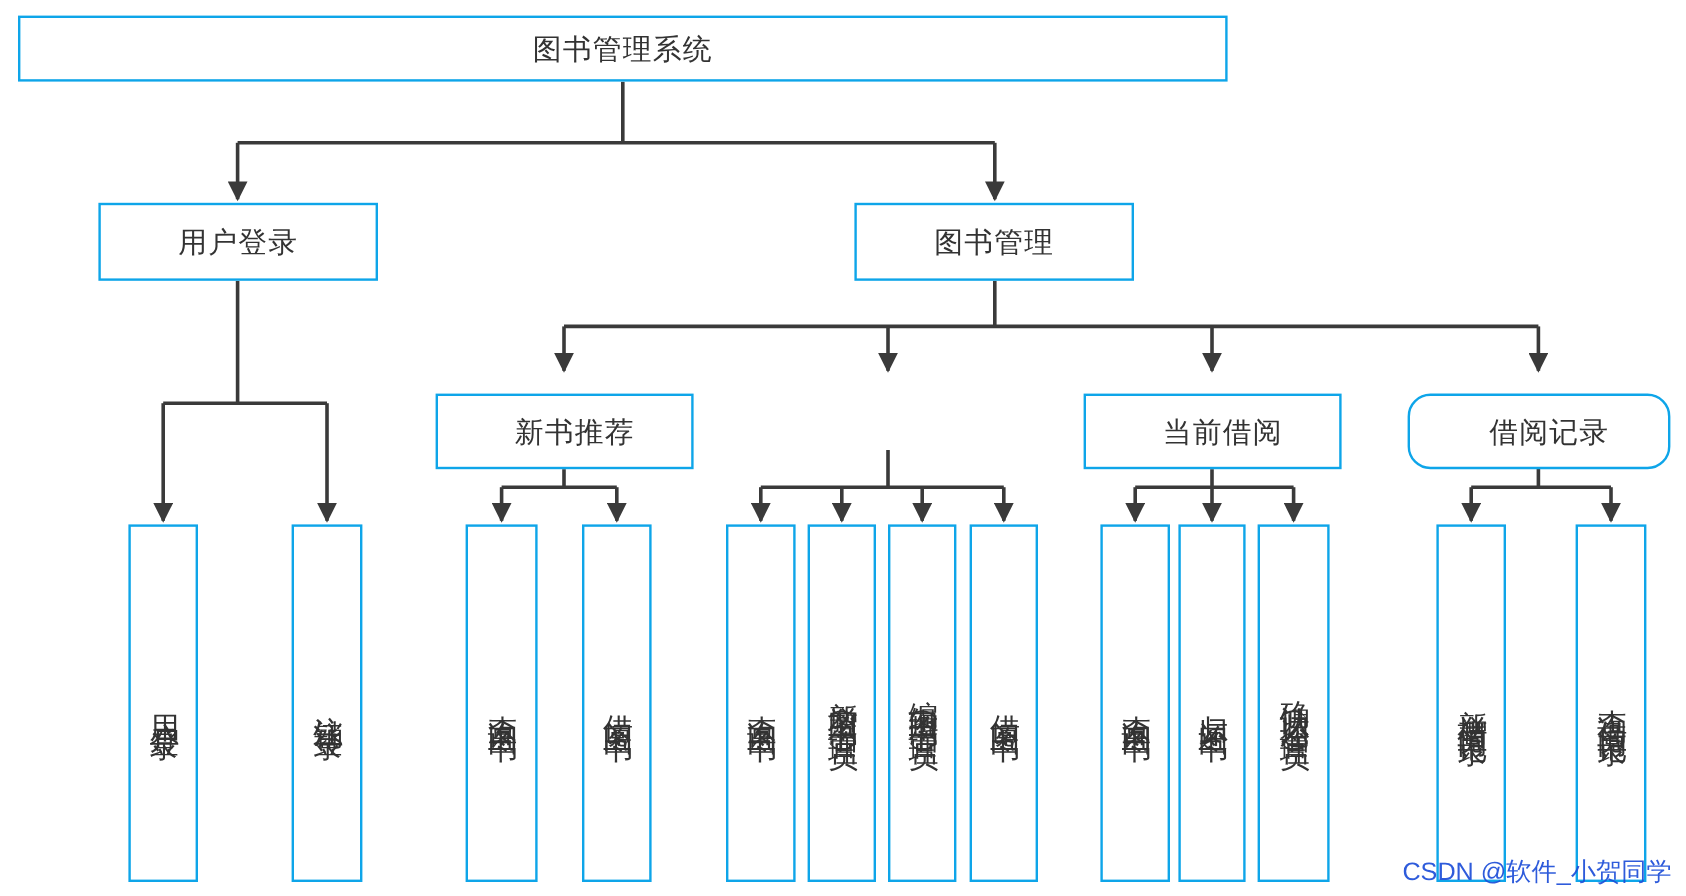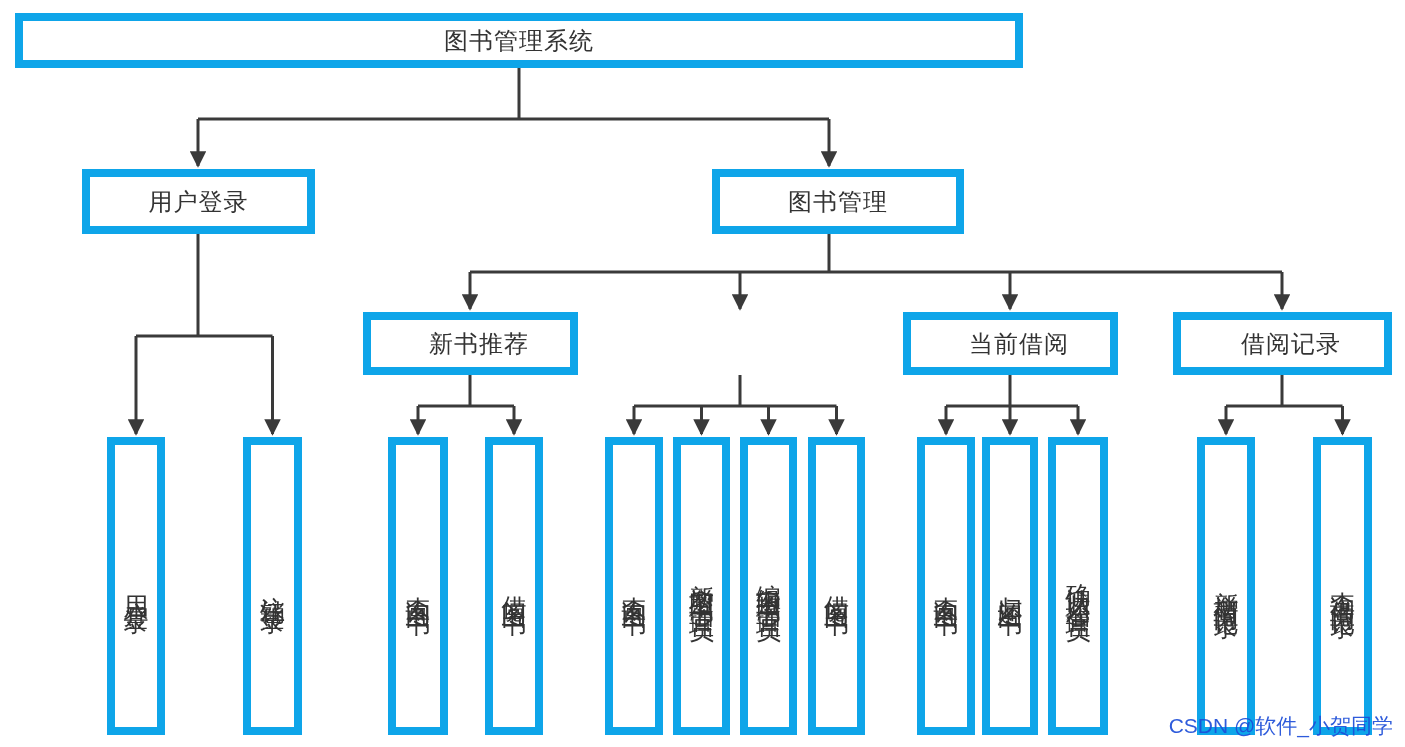--- a/index.html
+++ b/index.html
@@ -3,25 +3,25 @@
 <meta charset="utf-8">
 <style>
   html,body{margin:0;padding:0;background:#ffffff;}
   body{width:1405px;height:747px;position:relative;overflow:hidden;
        font-family:"Liberation Sans","DejaVu Sans",sans-serif;color:#333333;}
   .canvas{position:absolute;inset:0;background:#ffffff;}
   .connectors{position:absolute;left:0;top:0;z-index:1;}
   .ln{stroke:#3a3a3a;stroke-width:3;fill:none;}
   .ar{stroke:#3a3a3a;stroke-width:3;fill:none;}
   .box{position:absolute;box-sizing:border-box;background:#ffffff;
-       border:8px solid #0ea5e9;display:flex;align-items:center;justify-content:center;
+       border:2px solid #0ea5e9;display:flex;align-items:center;justify-content:center;
        z-index:2;color:#333333;font-family:Liberation Serif, serif;}
   .rootbox{left:15px;top:13px;width:1008px;height:55px;font-size:24px;letter-spacing:1px;}
   .l2{top:169px;height:65px;font-size:24px;letter-spacing:1px;}
-  .l3{top:312px;height:63px;width:215px;font-size:24px;letter-spacing:1px;padding-left:17px;}
+  .l3{top:328px;height:63px;width:215px;font-size:24px;letter-spacing:1px;padding-left:17px;}
   .v{top:437px;height:298px;writing-mode:vertical-rl;text-orientation:mixed;
      font-size:25px;letter-spacing:5px;line-height:1;}
   .watermark{position:absolute;right:12px;bottom:7px;font-size:21px;color:#1d4ed8;
              opacity:.92;z-index:5;white-space:nowrap;}
 </style>
 </head>
 <body>
 
 <div class="canvas">
 
@@ -61,31 +61,31 @@
     <path class="ar" d="M1342.5 406 V434" marker-end="url(#arw)"></path>
   </svg>
 
   <div class="box rootbox">
     <span>图书管理系统</span>
   </div>
 
   <div class="box l2" style="left:82px;width:233px;">
     <span>用户登录</span>
   </div>
-  <div class="box l2" style="left:712px;width:252px;">
+  <div class="box l2" style="left:712px;width:233px;">
     <span>图书管理</span>
   </div>
 
   <div class="box l3" style="left:363px;">
     <span>新书推荐</span>
   </div>
   <div class="box l3" style="left:903px;">
     <span>当前借阅</span>
   </div>
-  <div class="box l3" style="left:1173px;width:219px;">
+  <div class="box l3" style="left:1173px;width:219px;border-radius:19px;">
     <span>借阅记录</span>
   </div>
 
   <div class="box v" style="left:107px;width:58px;">
     <span>用户登录</span>
   </div>
   <div class="box v" style="left:243px;width:59px;">
     <span>注销登录</span>
   </div>
 

